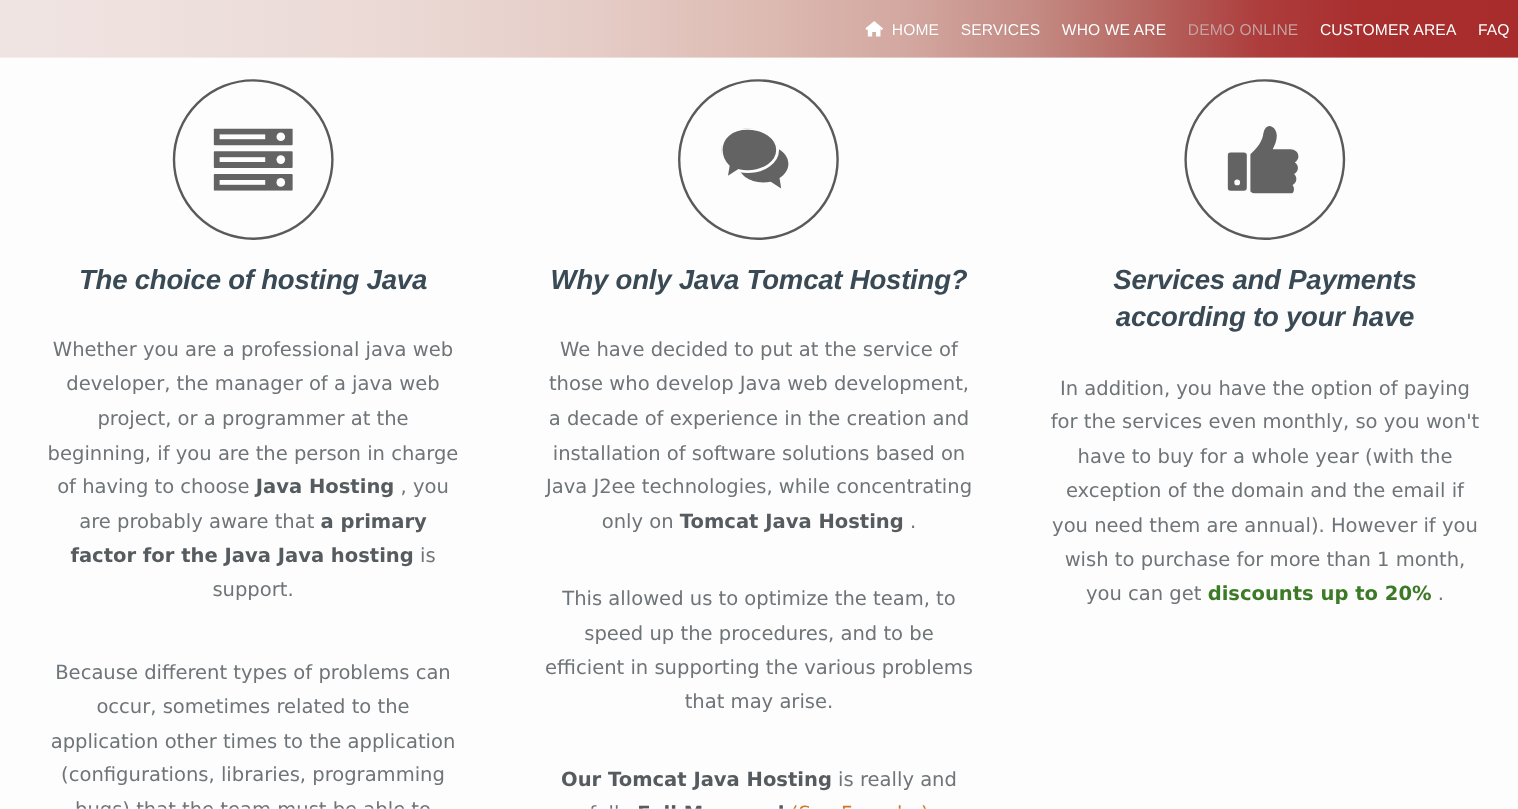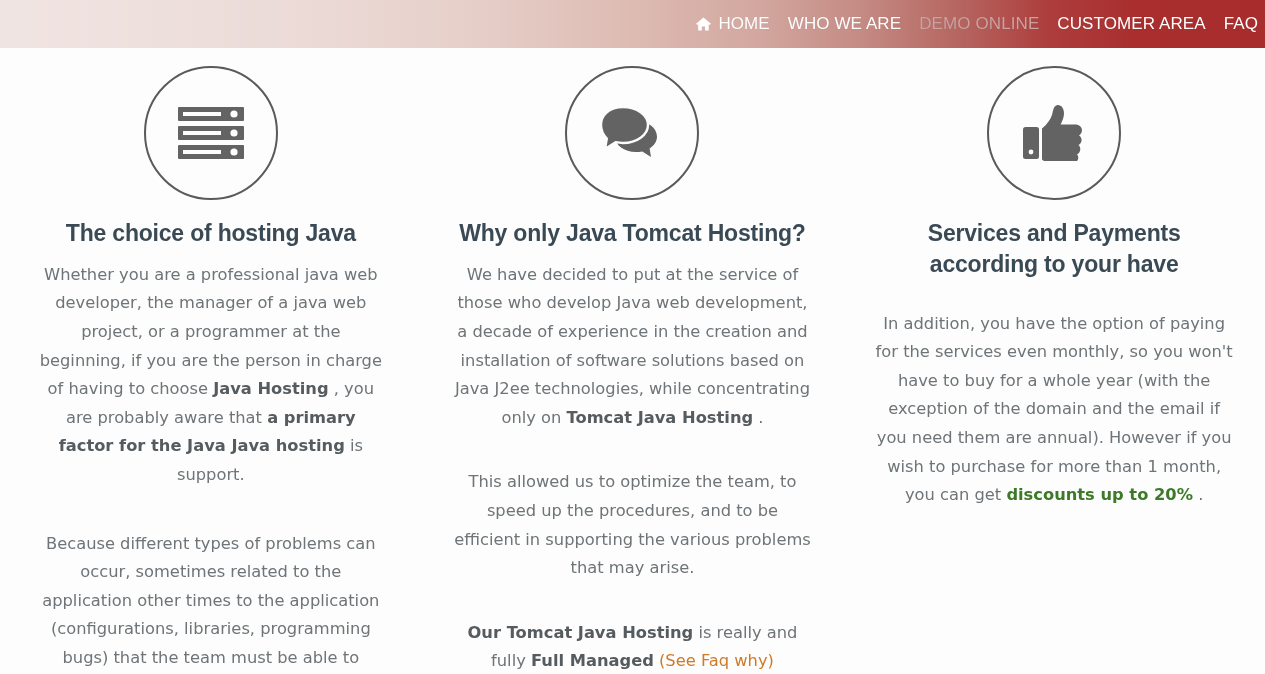--- a/index.html
+++ b/index.html
@@ -42,21 +42,21 @@
     padding: 0;
     height: 100%;
   }
   .nav-item {
     display: flex;
     align-items: center;
     gap: 6px;
     padding: 0 9px;
     height: 100%;
     color: #ffffff;
-    font-size: 17px;
+    font-size: 13px;
     letter-spacing: 0.1px;
     white-space: nowrap;
     cursor: pointer;
     text-shadow: 0 0 1px rgba(0,0,0,0.12);
   }
   .nav-item.dim { color: #c9a2a1; }
   .nav-item.last { padding-right: 5px; }
 
   .home-icon {
     display: inline-block;
@@ -95,30 +95,31 @@
   }
   .icon-circle svg { display: block; fill: #636363; }
 
   .col-title {
     margin: 18px 0 4px;
     font-size: 23px;
     line-height: 1.34;
     font-weight: bold;
     color: #3a4a55;
     letter-spacing: -0.2px;
+    font-style: italic;
   }
 
   .col-body {
     font-family: "DejaVu Sans", sans-serif;
     font-size: 16.3px;
     line-height: 28.6px;
     color: #6e7477;
     margin: 0;
   }
-  .col-body p { margin: 12px 0 0; }
+  .col-body p { margin: 29px 0 0; }
   .col-body p.gap { margin-top: 40px; }
   .col-2 .col-body p.gap { margin-top: 36px; }
   .col-3 .col-body p.gap { margin-top: 30px; }
 
   .b { font-weight: bold; color: #555b5e; }
   .lnk-orange { color: #cf7a26; font-weight: normal; }
   .green { color: #3d7a27; font-weight: bold; }
 </style>
 </head>
 <body>
@@ -128,20 +129,23 @@
 
     <li class="nav-item">
       <span class="home-icon">
         <svg width="15" height="14" viewBox="0 0 16 15" xmlns="http://www.w3.org/2000/svg">
           <path fill="#ffffff" d="M8 0.6 L0 7.2 L1.3 8.7 L2.3 7.9 L2.3 14.4 L6.2 14.4 L6.2 10.3 L9.6 10.3 L9.6 14.4 L13.6 14.4 L13.6 7.9 L14.7 8.7 L16 7.2 Z"></path>
         </svg>
       </span>
       <span>HOME</span>
     </li>
 
+    <li class="nav-item">
+      <span>SERVICES</span>
+    </li>
 
     <li class="nav-item">
       <span>WHO WE ARE</span>
     </li>
 
 
     <li class="nav-item dim">
       <span>DEMO ONLINE</span>
     </li>
 

